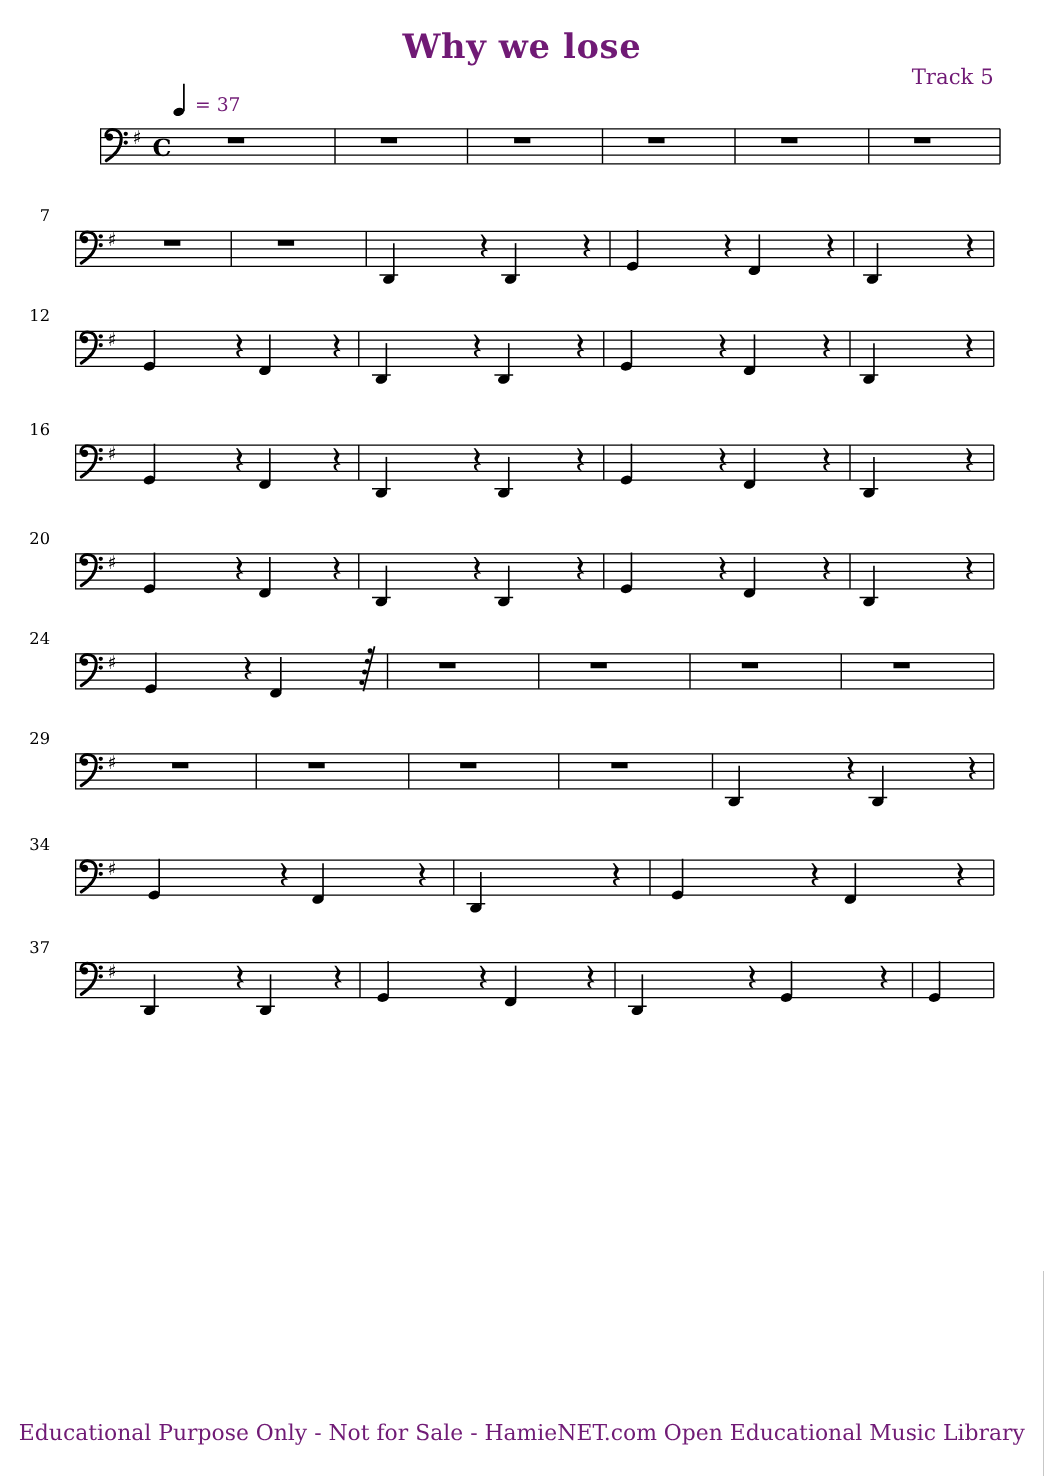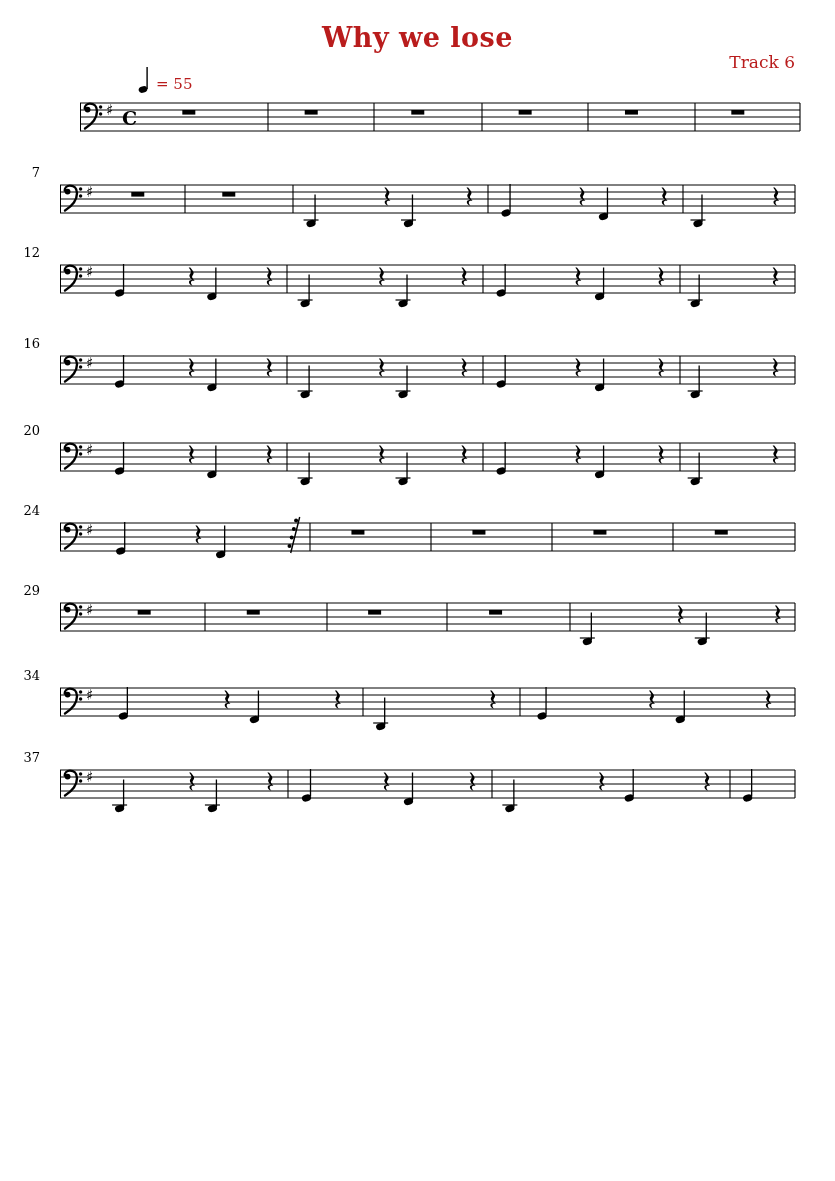--- a/index.html
+++ b/index.html
@@ -1,40 +1,40 @@
 <!DOCTYPE html>
 <html><head>
 <meta charset="utf-8">
 <style>
   html,body{margin:0;padding:0;background:#777;}
   .page{position:relative;width:835px;height:1181px;background:#ffffff;overflow:hidden;
-        font-family:"DejaVu Serif", serif;color:#b91c1c;}
+        font-family:"DejaVu Serif", serif;color:#701a75;}
   .title{position:absolute;left:0;right:0;top:22px;text-align:center;
          font-size:27px;font-weight:bold;letter-spacing:.5px;}
   .track{position:absolute;right:40px;top:52px;font-size:17px;}
   .tempo{position:absolute;left:138px;top:64px;display:flex;align-items:flex-end;gap:4px;}
   .tempo .lbl{font-size:15px;line-height:1;padding-bottom:2px;}
   .footer1{position:absolute;left:0;right:0;top:1112px;text-align:center;font-size:17px;}
   .footer2{position:absolute;left:0;right:0;top:1137px;text-align:center;font-size:17.5px;}
   svg#score{position:absolute;left:0;top:0;}
 </style>
 </head>
 <body>
 
 <div class="page">
 
   <div class="title">Why we lose</div>
-  <div class="track">Track 6</div>
+  <div class="track">Track 5</div>
 
   <div class="tempo">
     <svg width="14" height="30">
       <ellipse cx="5" cy="25.5" rx="4.4" ry="3.2" transform="rotate(-17 5 25.5)" fill="#000"></ellipse>
       <rect x="8.4" y="3" width="1.4" height="22" fill="#000"></rect>
     </svg>
-    <span class="lbl">= 55</span>
+    <span class="lbl">= 37</span>
   </div>
 
   <svg id="score" width="835" height="1181">
       <g>
         <line x1="80" y1="103" x2="800" y2="103" stroke="#000" stroke-width="1"></line>
         <line x1="80" y1="110" x2="800" y2="110" stroke="#000" stroke-width="1"></line>
         <line x1="80" y1="117" x2="800" y2="117" stroke="#000" stroke-width="1"></line>
         <line x1="80" y1="124" x2="800" y2="124" stroke="#000" stroke-width="1"></line>
         <line x1="80" y1="131" x2="800" y2="131" stroke="#000" stroke-width="1"></line>
         <line x1="80.5" y1="103" x2="80.5" y2="131" stroke="#000" stroke-width="1"></line>
@@ -375,13 +375,14 @@
         <line x1="513.86" y1="807" x2="513.86" y2="779.5" stroke="#000" stroke-width="1.3"></line>
         <path d="M2.2,0 C3.4,1.8 5.6,3.6 5.6,5.4 C5.6,6.8 4,7.9 4,9.3 C4,10.9 6.2,12.6 6.6,13.5 C4.4,13 2.9,13.4 2.9,14.9 C2.9,16.2 3.8,17.4 4.7,18.3 C2.2,17.8 0.9,16.3 0.9,14.6 C0.9,13 2.5,12.2 4.1,12.5 C2.9,11 1.3,9.7 1.3,8.2 C1.3,6.8 2.9,6 2.9,4.6 C2.9,3.2 1.8,1.6 0.6,0 Z" transform="translate(598.3,772.5)" fill="#000"></path>
         <ellipse cx="629.2" cy="798" rx="4.7" ry="3.4" transform="rotate(-17 629.2 798)" fill="#000"></ellipse>
         <line x1="633.2" y1="796.5" x2="633.2" y2="769" stroke="#000" stroke-width="1.3"></line>
         <path d="M2.2,0 C3.4,1.8 5.6,3.6 5.6,5.4 C5.6,6.8 4,7.9 4,9.3 C4,10.9 6.2,12.6 6.6,13.5 C4.4,13 2.9,13.4 2.9,14.9 C2.9,16.2 3.8,17.4 4.7,18.3 C2.2,17.8 0.9,16.3 0.9,14.6 C0.9,13 2.5,12.2 4.1,12.5 C2.9,11 1.3,9.7 1.3,8.2 C1.3,6.8 2.9,6 2.9,4.6 C2.9,3.2 1.8,1.6 0.6,0 Z" transform="translate(703.6,772.5)" fill="#000"></path>
         <ellipse cx="747.65" cy="798" rx="4.7" ry="3.4" transform="rotate(-17 747.65 798)" fill="#000"></ellipse>
         <line x1="751.65" y1="796.5" x2="751.65" y2="769" stroke="#000" stroke-width="1.3"></line>
       </g>
     </svg>
 
+  <div class="footer2">Educational Purpose Only - Not for Sale - HamieNET.com Open Educational Music Library</div>
 </div>
 
 </body></html>

